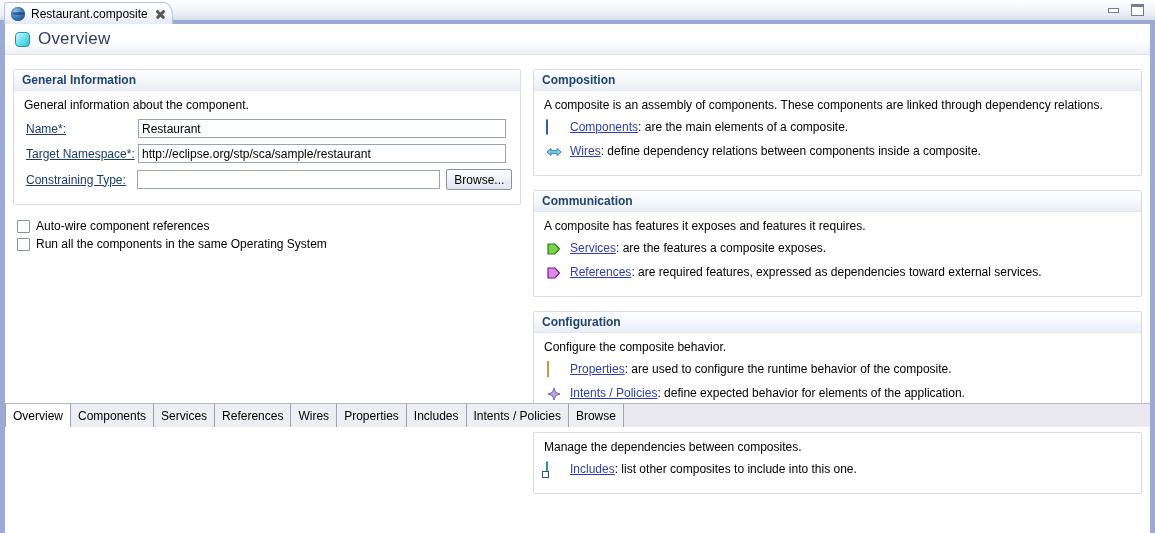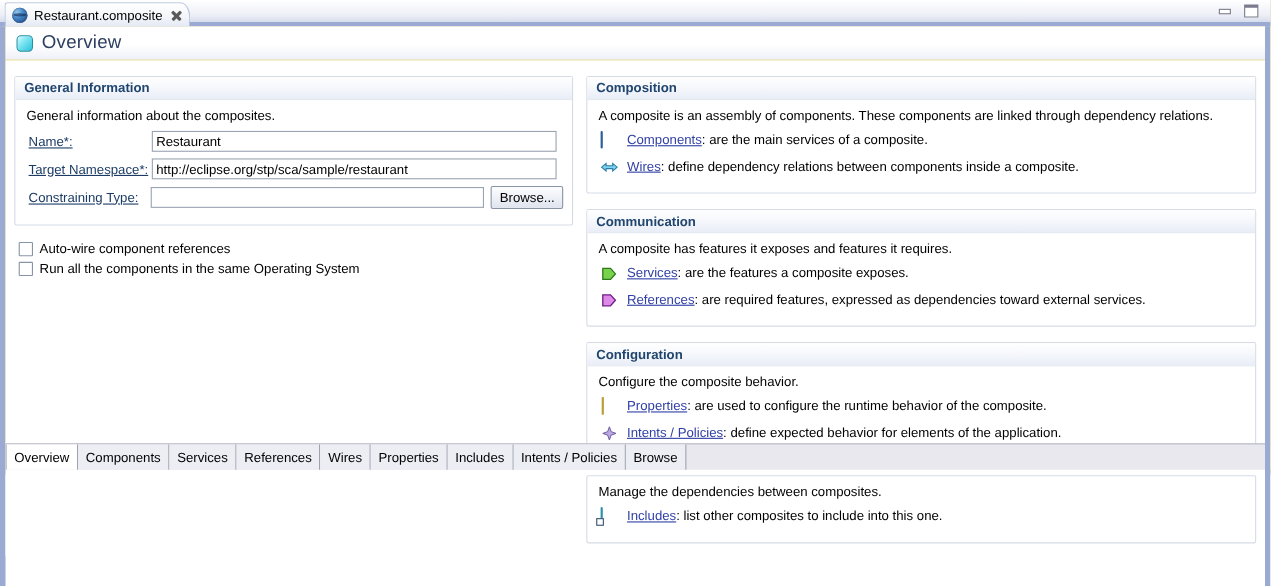--- a/index.html
+++ b/index.html
@@ -12,21 +12,21 @@
     font-size: 12px;
     color: #000000;
     overflow: hidden;
   }
 
   
   #window {
     position: relative;
     width: 1155px; height: 431px;
     box-sizing: border-box;
-    background: #fde047;
+    background: #7dd3fc;
   }
 
   
   .frame-left  { position:absolute; left:0;  top:0;  width:5px;  height:533px; background:#9aaad2; }
   .frame-right { position:absolute; right:0; top:0;  width:5px;  height:533px; background:#9aaad2; }
   .frame-bottom{ position:absolute; left:0;  bottom:0;width:1155px;height:4px; background:#9aaad2; }
 
   
   #tabstrip {
     position: absolute; left: 0; top: 0; width: 1155px; height: 24px;
@@ -243,21 +243,21 @@
   </div>
   <div id="form-header-rule"></div>
 
   <div id="content">
 
     <div id="col-left">
 
       <div class="section">
         <div class="section-head">General Information</div>
         <div class="section-body">
-          <div class="section-desc">General information about the composites.</div>
+          <div class="section-desc">General information about the component.</div>
 
           <div class="form-row">
             <span class="form-label">Name*:</span>
             <input id="name-input" class="txtfield" type="text" value="Restaurant" style="">
           </div>
 
           <div class="form-row">
             <span class="form-label">Target Namespace*:</span>
             <input id="ns-input" class="txtfield" type="text" value="http://eclipse.org/stp/sca/sample/restaurant" style="">
           </div>
@@ -284,21 +284,21 @@
     <div id="col-right">
 
       <div class="section">
         <div class="section-head">Composition</div>
         <div class="section-body">
           <div class="section-desc">A composite is an assembly of components. These components are linked through dependency relations.</div>
 
           <div class="link-row">
             <span class="link-icon"><span class="ic-component"></span></span>
             <span class="link-text">
-              <a class="link-a">Components</a><span>: are the main services of a composite.</span>
+              <a class="link-a">Components</a><span>: are the main elements of a composite.</span>
             </span>
           </div>
 
           <div class="link-row">
             <span class="link-icon ic-wires">
               <svg width="16" height="16" viewBox="0 0 16 16">
                 <path d="M1 8 L5 4.5 L5 6.7 L11 6.7 L11 4.5 L15 8 L11 11.5 L11 9.3 L5 9.3 L5 11.5 Z" fill="#7fd4ef" stroke="#2d7fa8" stroke-width="1"></path>
               </svg>
             </span>
             <span class="link-text">

